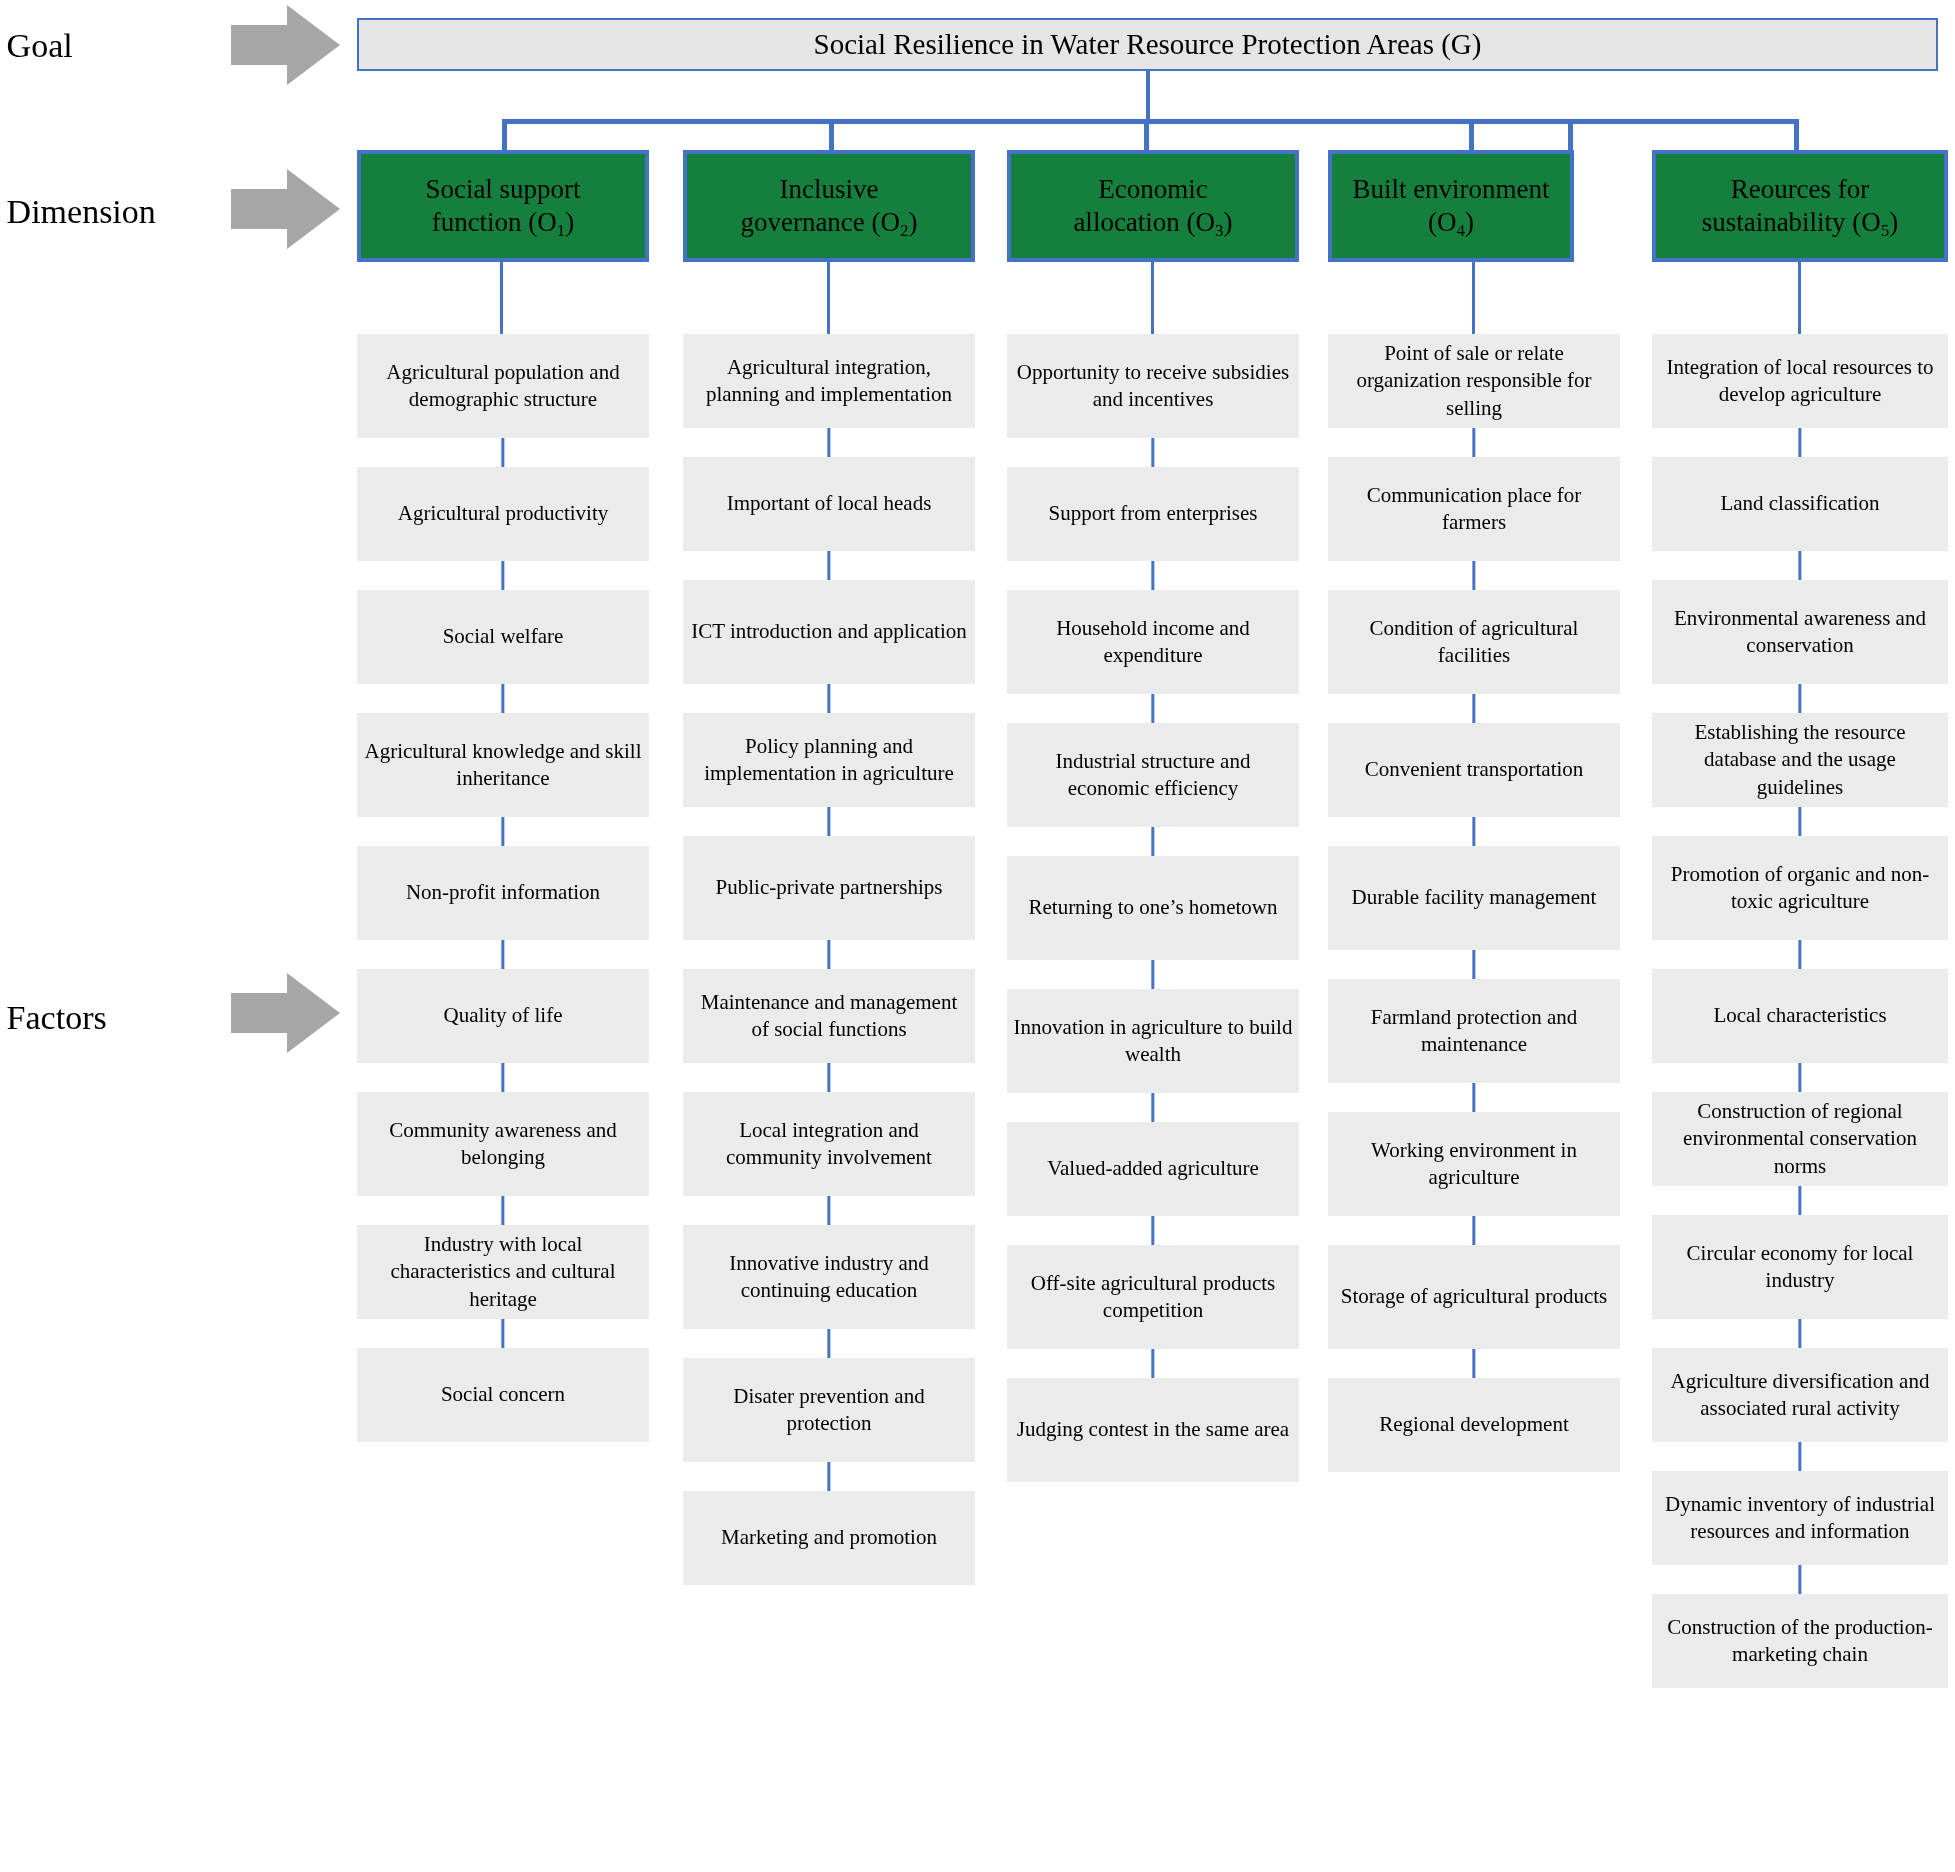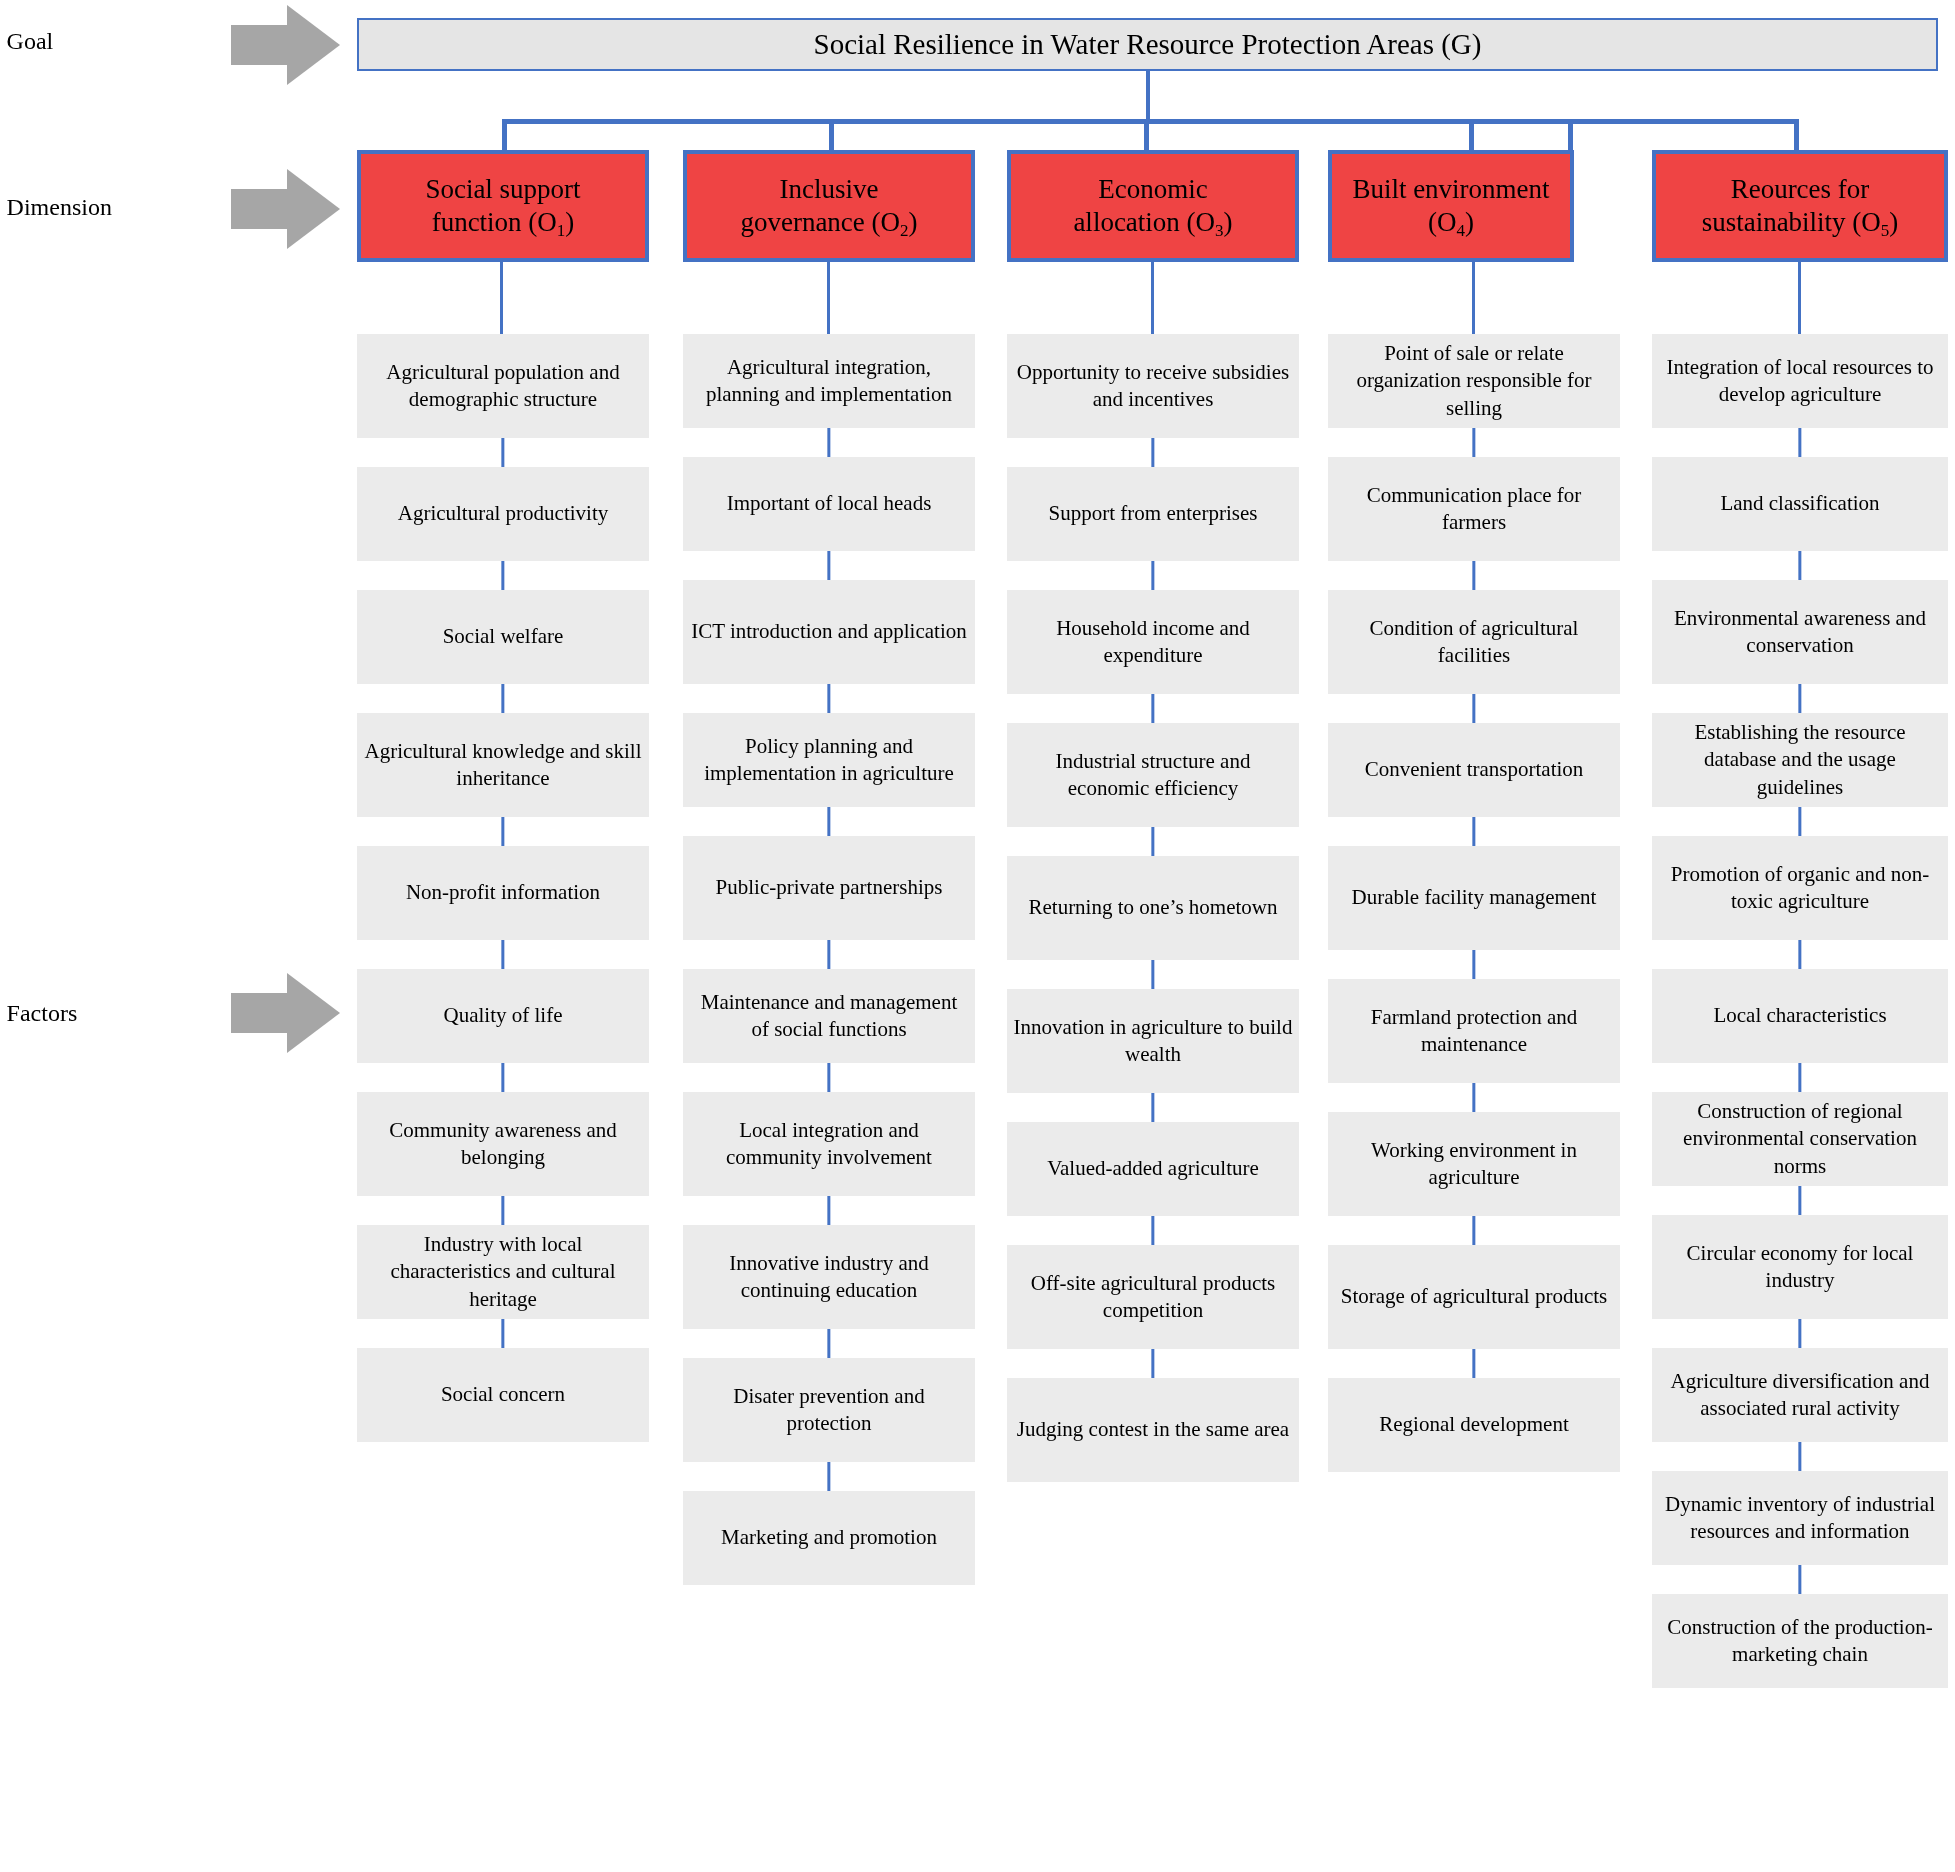--- a/index.html
+++ b/index.html
@@ -15,21 +15,21 @@
     position: relative;
     width: 1955px;
     height: 1873px;
     background: #ffffff;
     overflow: hidden;
   }
 
   
   .rail-label {
     position: absolute;
-    font-size: 24px;
+    font-size: 34px;
     line-height: 1;
     color: #000;
     white-space: nowrap;
   }
   .rail-arrow {
     position: absolute;
     width: 108px;
     height: 80px;
   }
   .rail-arrow .shaft {
@@ -88,21 +88,21 @@
     left: 0;
     top: 150px;
     width: 1955px;
     height: 113px;
   }
   .dim-box {
     position: absolute;
     top: 0;
     height: 112px;
     border: 4.7px solid #4472c4;
-    background: #ef4444;
+    background: #15803d;
     box-sizing: border-box;
     display: flex;
     align-items: center;
     justify-content: center;
     padding: 0 4.7px;
   }
   .dim-box .label {
     font-size: 27px;
     line-height: 1.22;
     text-align: center;

